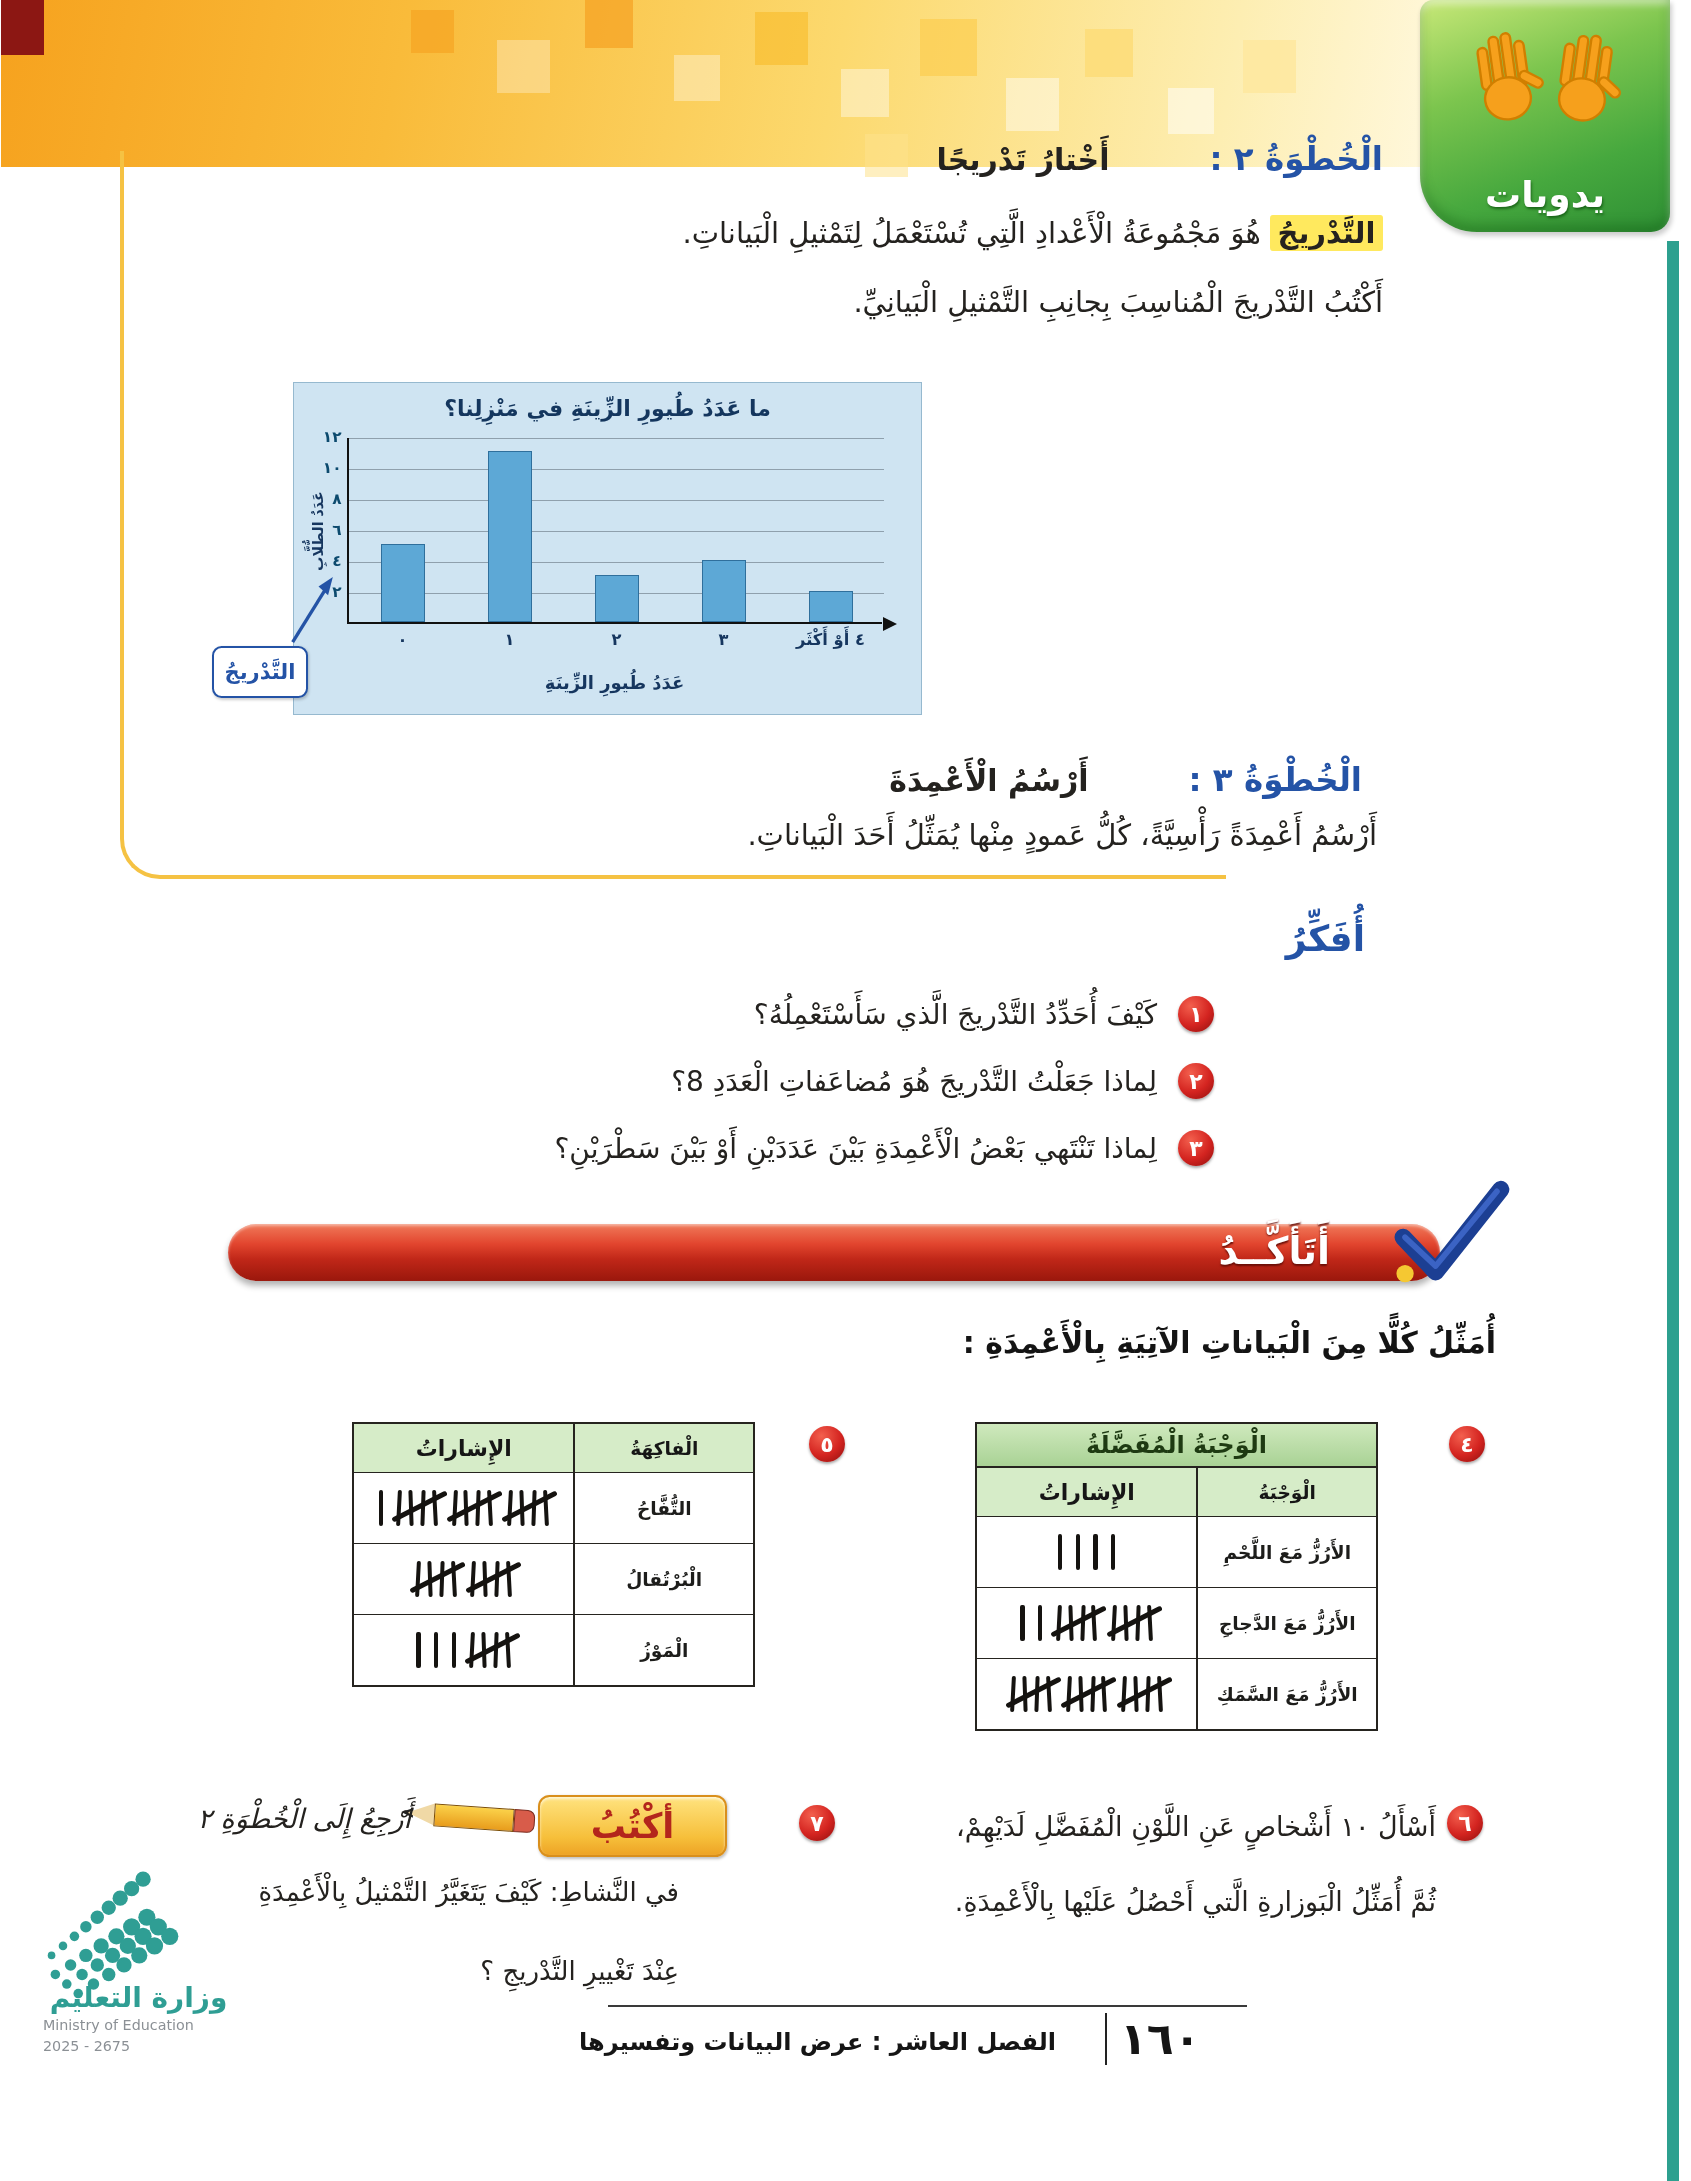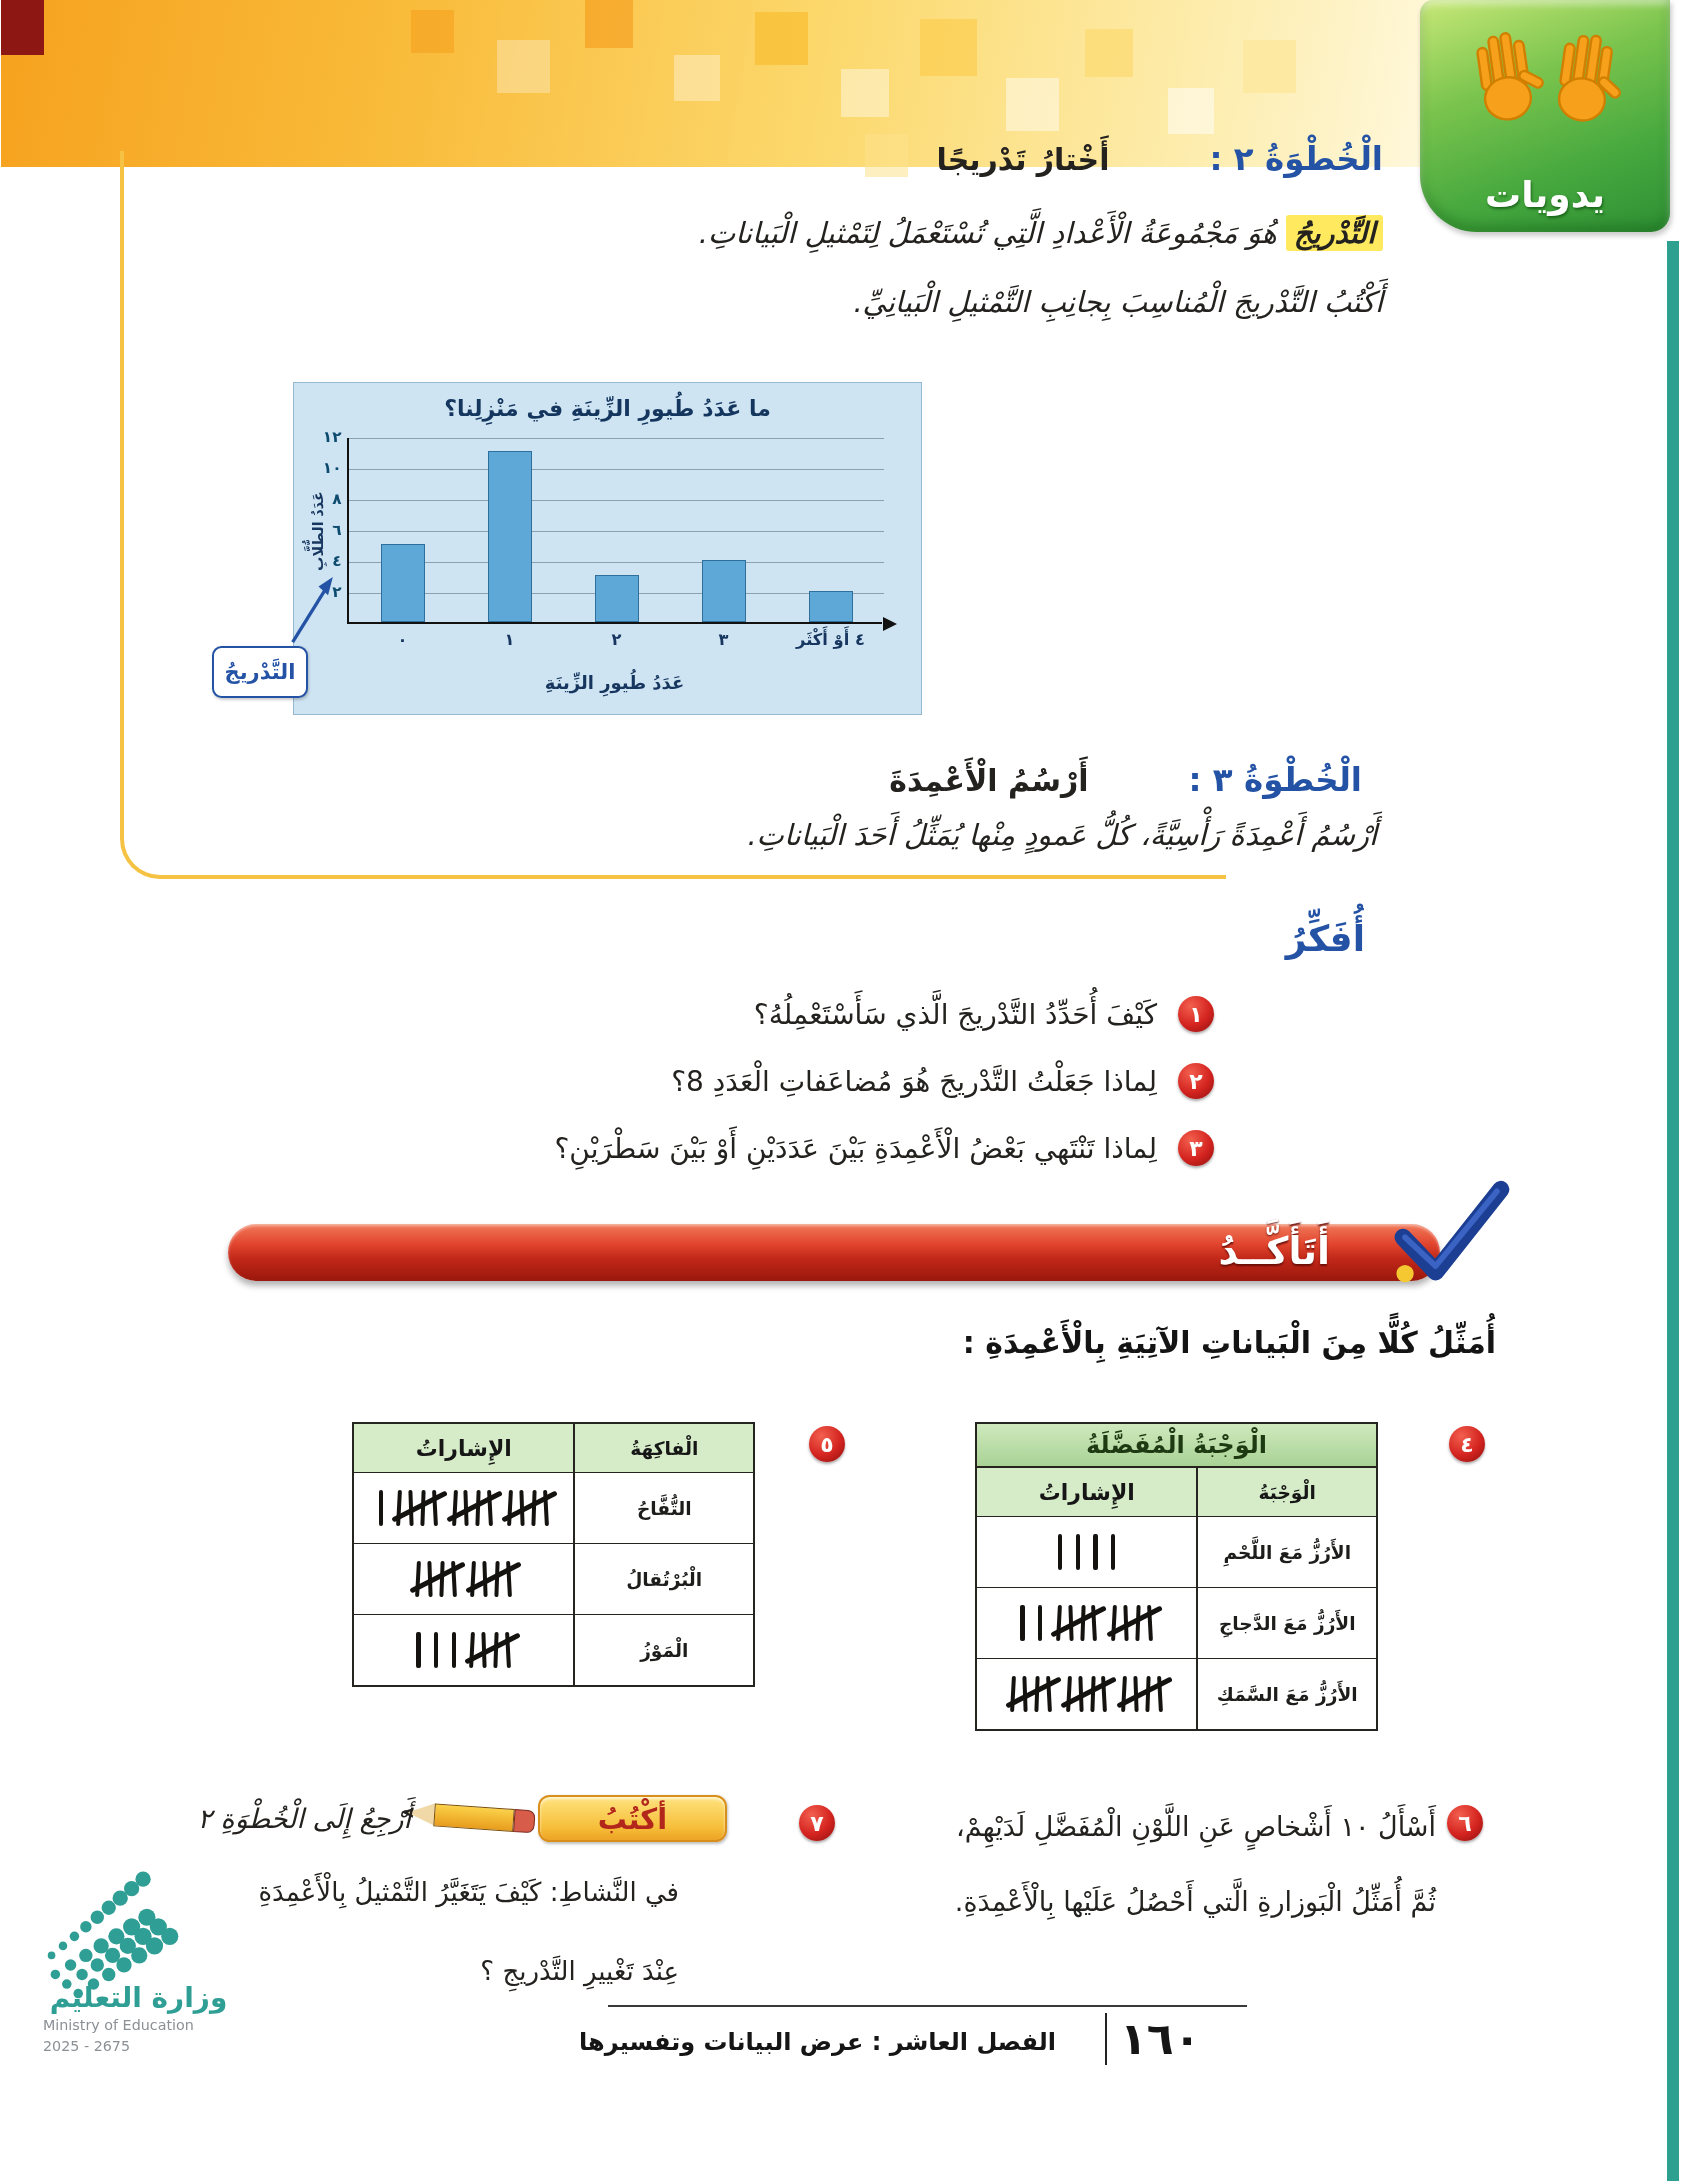--- a/index.html
+++ b/index.html
@@ -32,21 +32,21 @@
 
   
   #frame { left:120px; top:151px; width:1106px; height:728px;
     border-left:4.8px solid #f5c243; border-bottom:4.8px solid #f5c243;
     border-bottom-left-radius:40px; }
 
   
   .step-row { display:flex; flex-direction:row; align-items:baseline; gap:100px; }
   .step-title { color:#2453a6; font-weight:bold; font-size:32.5px; white-space:nowrap; }
   .step-sub { color:#24221f; font-weight:bold; font-size:30px; white-space:nowrap; }
-  .bodyline { font-size:29px; color:#24221f; white-space:nowrap; text-align:right;font-style:italic; }
+  .bodyline { font-size:29px; color:#24221f; white-space:nowrap; text-align:right; }
   .hl { background:#ffe95e; font-weight:bold; padding:1px 7.6px; border-radius:2.9px; }
 
   
   #chartbox { left:293px; top:382px; width:629px; height:333px;
     background:#cfe4f2; border:1.4px solid #96b9cf; direction:ltr; }
   .ctitle { position:absolute; top:13.4px; left:0; right:0; text-align:center;
     font-weight:bold; font-size:22px; color:#14365e; }
   .plot { position:absolute; left:53px; top:55px; width:535px; height:186px;
     border-left:2.4px solid #111; border-bottom:2.4px solid #111; direction:ltr; }
   .gridline { position:absolute; left:0; width:535px; height:1.4px; background:#8fa0ad; }
@@ -99,24 +99,24 @@
   .tgroup .tstroke:nth-child(1){transform:rotate(3deg)}
   .tgroup .tstroke:nth-child(2){transform:rotate(-2deg)}
   .tgroup .tstroke:nth-child(3){transform:rotate(2deg)}
   .tgroup .tstroke:nth-child(4){transform:rotate(-3deg)}
   .tgroup::after { content:""; position:absolute; left:-7.6px; top:14.3px; width:61px; height:4.8px;
     background:#151310; border-radius:2.9px; transform:rotate(-27deg); }
 
   
   .ex-line { font-size:27px; color:#24221f; white-space:nowrap; display:block; }
   #q6-text { right:256px; top:1789px; text-align:right; line-height:75px; }
-  #q7-badge { left:538px; top:1795px; width:189px; height:47px; border-radius:11.5px;
+  #q7-badge { left:538px; top:1795px; width:189px; height:62px; border-radius:11.5px;
     background:linear-gradient(180deg,#ffe37f 0%,#f6bf3a 70%,#eda325 100%);
     border:2.4px solid #d98f1c; display:flex; align-items:center; justify-content:center;
-    color:#b3261c; font-weight:bold; font-size:29px; box-shadow:inset 0 1.9px 2.9px rgba(255,255,255,.7), 1px 1.9px 2.9px rgba(0,0,0,.25); }
+    color:#b3261c; font-weight:bold; font-size:35px; box-shadow:inset 0 1.9px 2.9px rgba(255,255,255,.7), 1px 1.9px 2.9px rgba(0,0,0,.25); }
   #pencil { left:405px; top:1803px; width:134px; height:29px; transform:rotate(4deg); }
   .p-body { position:absolute; left:29px; top:2.9px; width:80px; height:23px;
     background:linear-gradient(180deg,#fbd24a,#e89c1c); border:1.4px solid #7a4b00; }
   .p-tip { position:absolute; left:1.9px; top:2.9px; width:0; height:0;
     border-right:27px solid #f0d9a6; border-top:11.5px solid transparent; border-bottom:11.5px solid transparent; }
   .p-lead { position:absolute; left:-3.8px; top:8.6px; width:0; height:0;
     border-right:12.4px solid #242424; border-top:5.7px solid transparent; border-bottom:5.7px solid transparent; }
   .p-eraser { position:absolute; left:109px; top:2.9px; width:21px; height:23px;
     background:#d85c4a; border:1.4px solid #7a2b1e; border-radius:0 7.6px 7.6px 0; }
 

